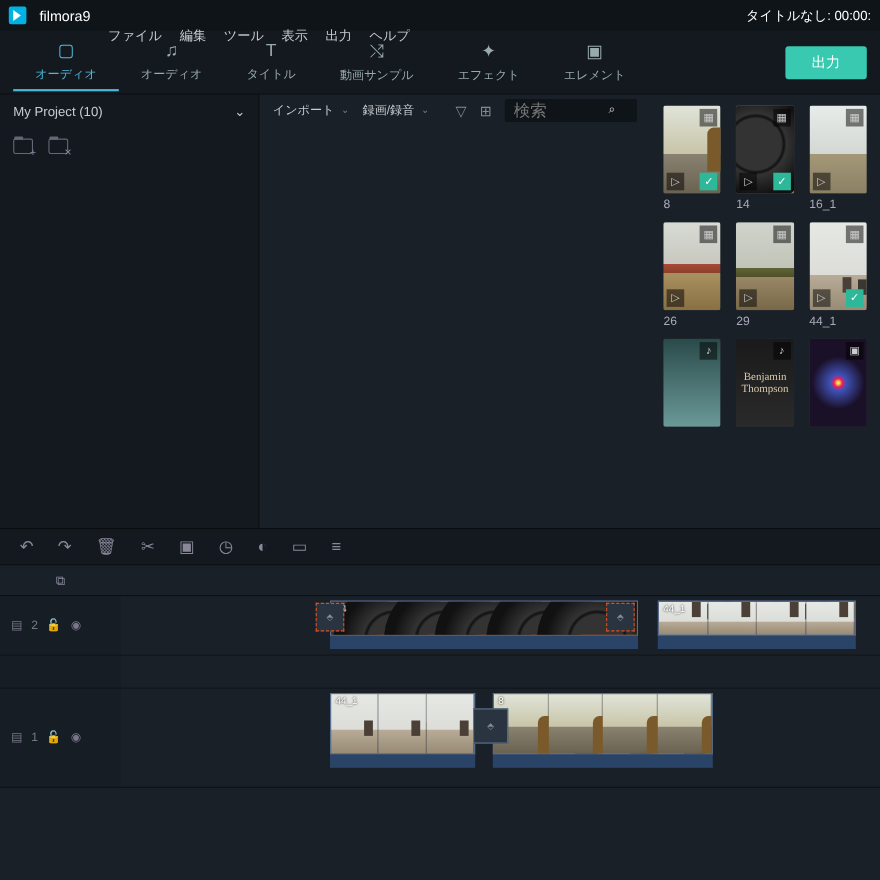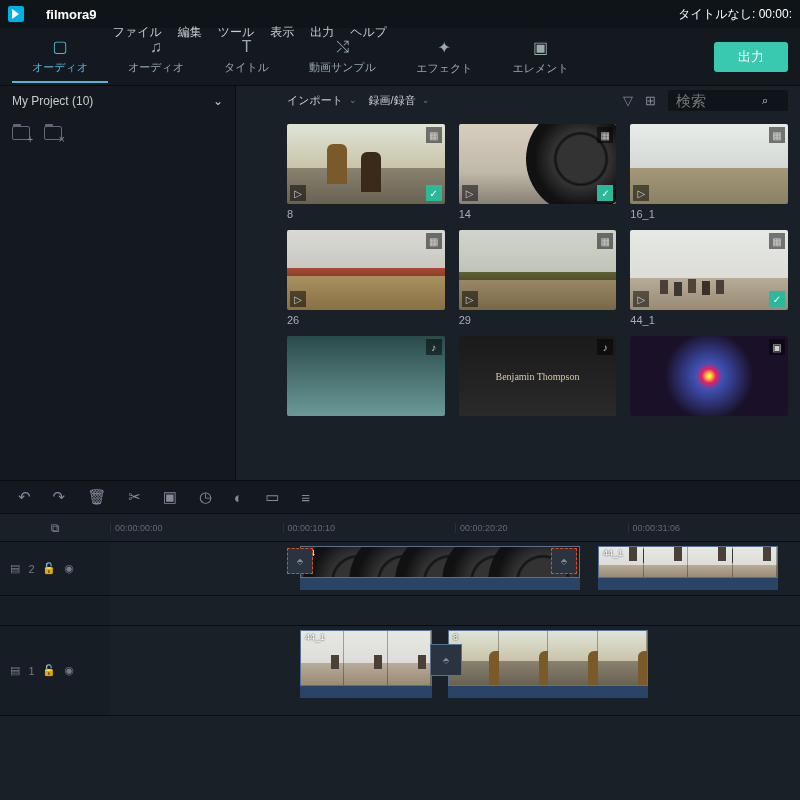--- a/index.html
+++ b/index.html
@@ -1,49 +1,49 @@
 <!DOCTYPE html>
 <html><head>
 <meta charset="utf-8">
 <style>
 * { margin: 0; padding: 0; box-sizing: border-box; font-family: "Hiragino Sans", "Meiryo", sans-serif; }
 body { background: #1a2028; color: #c8ccd0; width: 800px; height: 800px; overflow: hidden; font-size: 12px; }
 
 
 .titlebar { height: 28px; background: #0f1419; display: flex; align-items: center; padding: 0 8px; }
-.logo { display: flex; align-items: center; gap: 22px; margin-right: 16px; font-weight: bold; }
+.logo { display: flex; align-items: center; gap: 12px; margin-right: 16px; }
 .logo-icon { width: 16px; height: 16px; background: #00b2e3; border-radius: 2px; display: flex; align-items: center; justify-content: center; }
 .logo-text { font-size: 13px; color: #fff; }
 .menubar { display: flex; gap: 16px; }
 .menubar span { font-size: 12px; cursor: pointer; margin-top: 37px; }
 .title-right { margin-left: auto; font-size: 12px; color: #ffffff; }
 
 
 .tooltabs { height: 58px; background: #14191f; display: flex; align-items: center; padding: 0 12px; border-bottom: 1px solid #0a0d10; }
 .tab { display: flex; flex-direction: column; align-items: center; gap: 4px; padding: 6px 20px; cursor: pointer; font-size: 11px; color: #9aa; }
 .tab.active { color: #4fb8d8; border-bottom: 2px solid #4fb8d8; }
 .tab-icon { font-size: 16px; }
 .export-btn { margin-left: auto; background: #38c9b0; color: #fff; padding: 6px 24px; border-radius: 3px; font-size: 13px; cursor: pointer; }
 
 
-.main { display: flex; height: 394px; gap: 39px; }
+.main { display: flex; height: 394px; }
 .sidebar { width: 236px; background: #14191f; border-right: 1px solid #0a0d10; display: flex; flex-direction: column; }
 .side-header { padding: 8px 12px; display: flex; justify-content: space-between; align-items: center; font-size: 12px; }
 .side-list { flex: 1; }
 .side-item { padding: 6px 12px 6px 28px; font-size: 12px; cursor: pointer; }
 .side-item.link { color: #5aa8c8; text-decoration: underline; }
 .side-item.sel { background: #2a3440; }
 .side-footer { padding: 10px 12px; display: flex; gap: 14px; }
 .folder-icon { width: 18px; height: 14px; border: 1px solid #667; border-radius: 2px; position: relative; }
 .folder-icon::before { content: ""; position: absolute; top: -3px; left: 0; width: 8px; height: 3px; background: #667; border-radius: 1px 1px 0 0; }
 .folder-plus::after { content: "+"; position: absolute; bottom: -6px; right: -4px; font-size: 10px; color: #889; }
 .folder-x::after { content: "×"; position: absolute; bottom: -6px; right: -4px; font-size: 11px; color: #889; }
 
 
-.media-panel { flex: 1; background: #1a2028; display: flex; flex-direction: column; }
+.media-panel { flex: 1; background: #1a2028; display: flex; flex-direction: row; }
 .media-bar { height: 28px; display: flex; align-items: center; gap: 12px; padding: 0 12px; font-size: 11px; }
 .dd { display: flex; align-items: center; gap: 6px; cursor: pointer; }
 .dd .chev { font-size: 9px; color: #778; }
 .spacer { flex: 1; }
 .search { display: flex; align-items: center; gap: 6px; background: #0f1419; padding: 2px 8px; border-radius: 2px; width: 120px; }
 .search input { background: transparent; border: none; color: #aaa; font-size: 15px; width: 80px; outline: none; }
 
 .media-grid { flex: 1; overflow: hidden; padding: 10px 12px; display: grid; grid-template-columns: repeat(3, 1fr); gap: 10px 14px; align-content: start; }
 .clip { display: flex; flex-direction: column; gap: 4px; }
 .thumb { position: relative; width: 100%; height: 80px; background: #2a3036; border-radius: 2px; overflow: hidden; }
@@ -261,26 +261,20 @@
   <span class="ico">◐</span>
   <span class="ico">▭</span>
   <span class="ico">≡</span>
 </div>
 
 <div class="timeline">
   <div class="tl-ruler">
     <div class="tl-left">
       <span style="color:#889;">⧉</span>
     </div>
-    <div class="tl-ruler-marks">
-      <div class="tl-mark">00:00:00:00</div>
-      <div class="tl-mark">00:00:10:10</div>
-      <div class="tl-mark">00:00:20:20</div>
-      <div class="tl-mark">00:00:31:06</div>
-    </div>
   </div>
 
   <div class="tl-track track-v2">
     <div class="tl-track-head">
       <span>▤</span>
       <span>2</span>
       <span>🔓</span>
       <span>◉</span>
     </div>
     <div class="tl-track-body" id="track-body-0">

